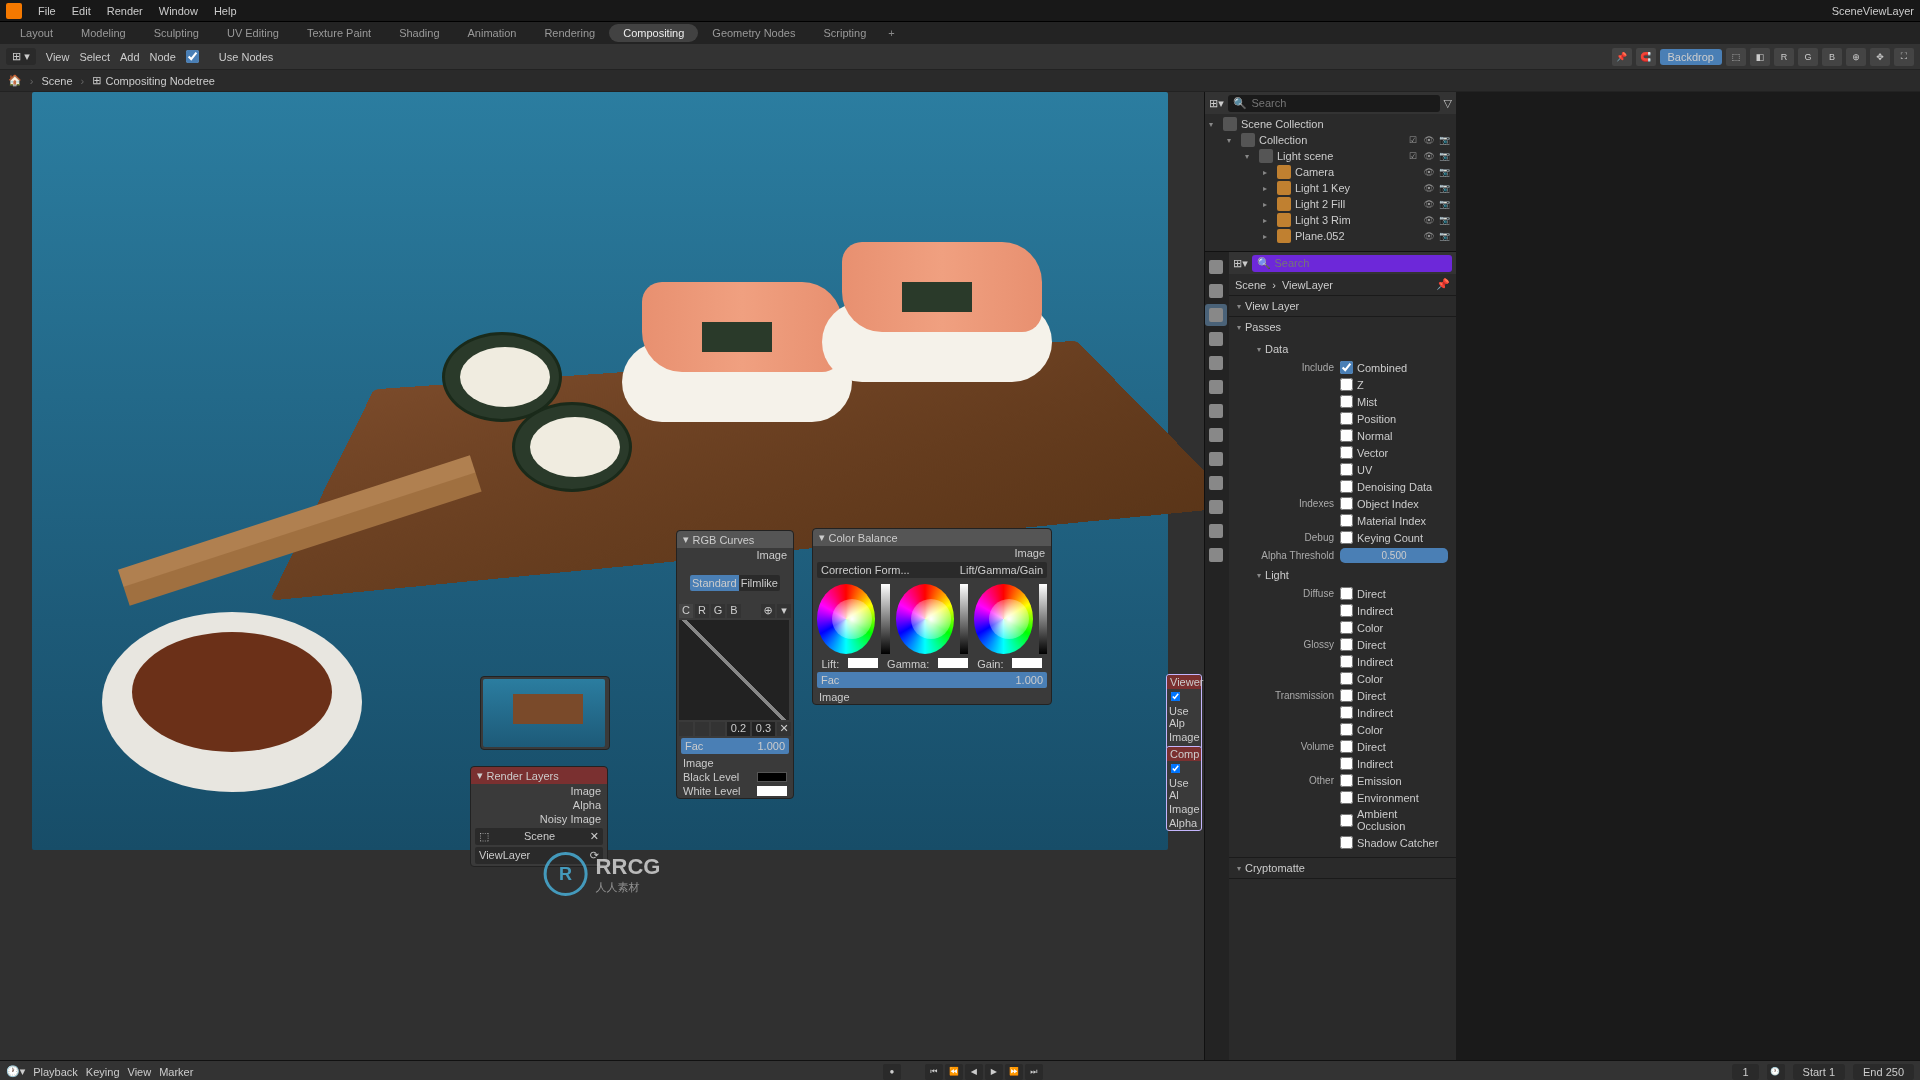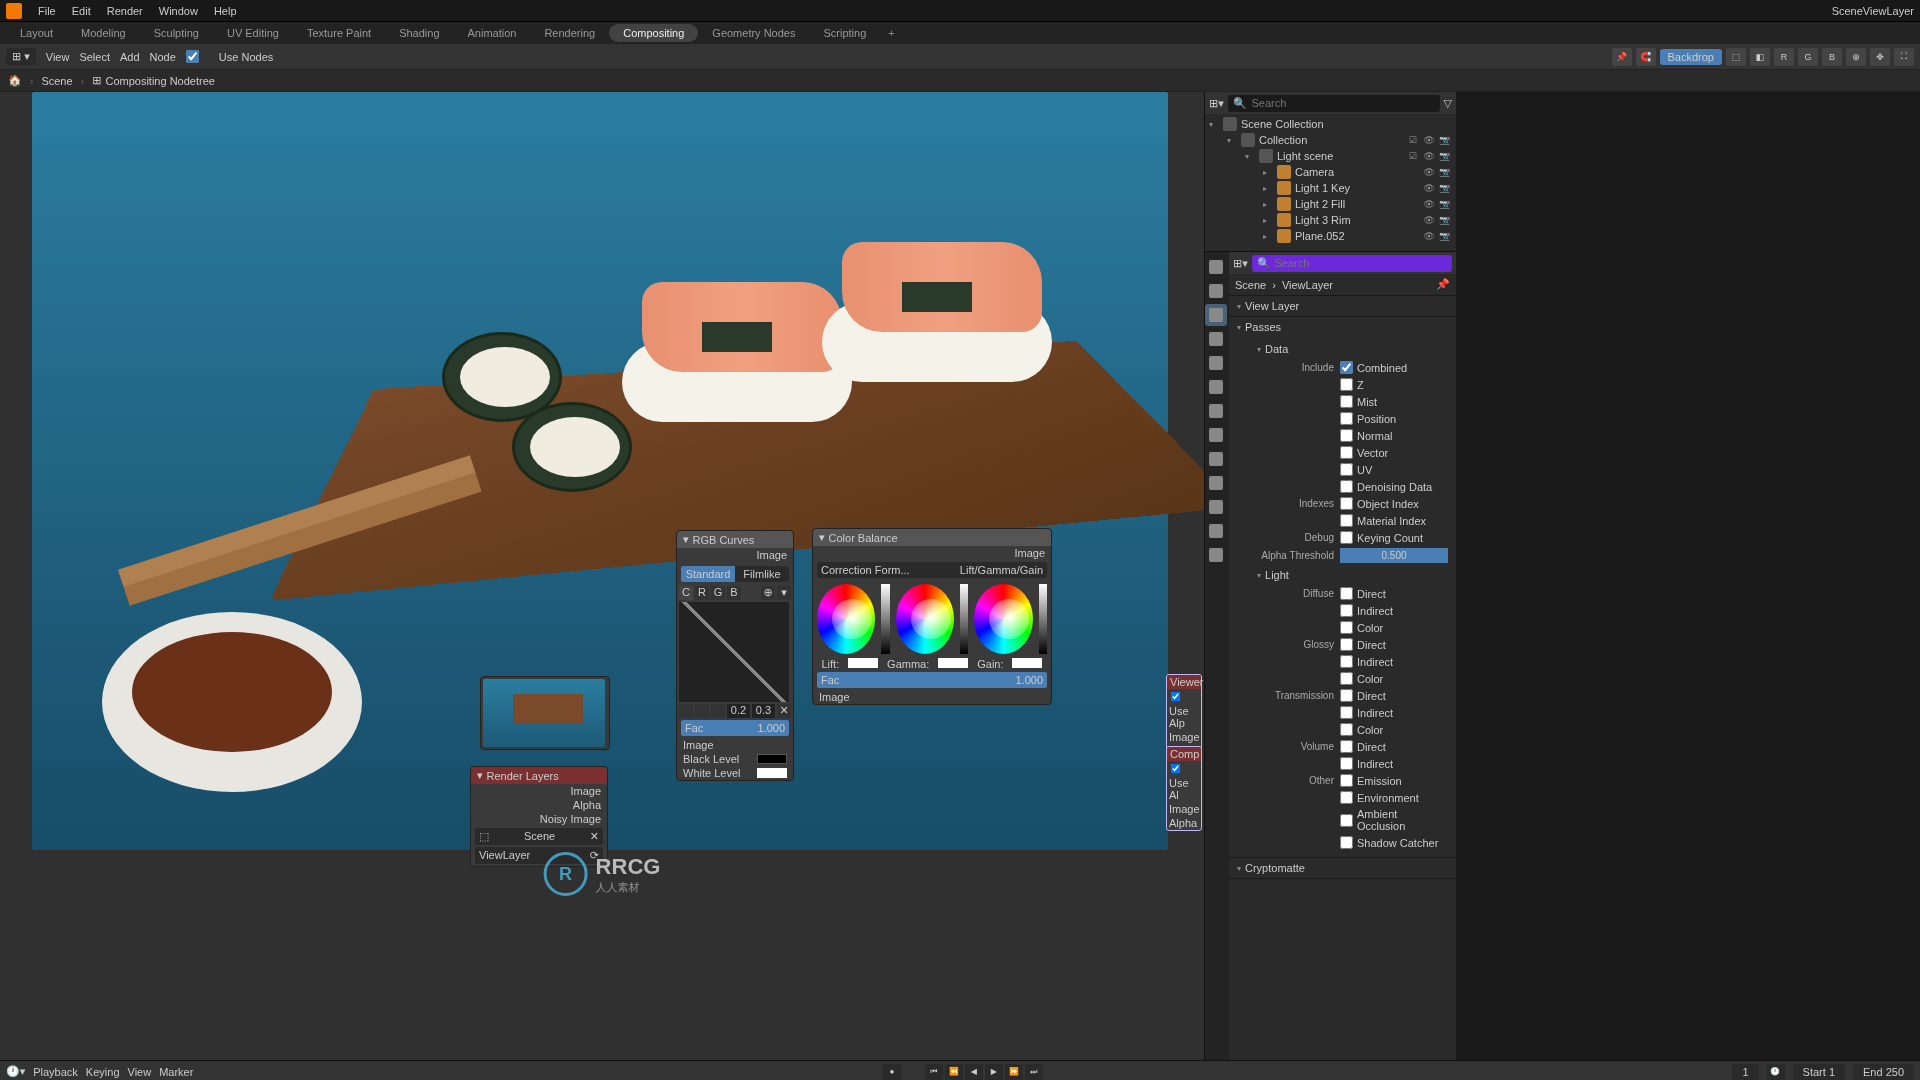--- a/index.html
+++ b/index.html
@@ -85,21 +85,21 @@
 .prop-header .search{flex:1;background:#6d28d9;border-radius:3px;padding:2px 6px}
 .prop-breadcrumb{padding:4px 6px;display:flex;align-items:center;gap:6px;border-bottom:1px solid #1a1a1a}
 .panel-section{border-bottom:1px solid #1a1a1a}
 .panel-header{padding:4px 8px;display:flex;align-items:center;gap:4px;cursor:pointer}
 .panel-header .arrow{font-size:8px;color:#888}
 .panel-body{padding:2px 8px 6px 8px}
 .prop-row{display:flex;align-items:center;padding:2px 0;gap:6px}
 .prop-row .label{width:85px;text-align:right;color:#aaa;font-size:10px}
 .prop-row .check{display:flex;align-items:center;gap:4px;flex:1}
 .prop-row .check input{accent-color:#4a7fb5}
-.prop-row .value-bar{flex:1;background:#4a7fb5;padding:2px 6px;border-radius:0;text-align:center;font-size:10px;position:relative}
+.prop-row .value-bar{flex:1;background:#4a7fb5;padding:2px 6px;border-radius:5px;text-align:center;font-size:10px;position:relative}
 .timeline{height:22px;background:#333;display:flex;align-items:center;padding:0 6px;gap:8px;border-top:1px solid #111}
 .timeline .play-controls{display:flex;gap:2px;margin:0 auto}
 .timeline .play-btn{width:18px;height:16px;background:#2a2a2a;border-radius:2px;display:flex;align-items:center;justify-content:center;font-size:8px}
 .timeline .frame-box{background:#2a2a2a;padding:2px 10px;border-radius:3px}
 .sub-section{margin-left:12px}
 </style>
 </head>
 <body>
 
 <div class="topbar">
@@ -226,21 +226,21 @@
 
     <div class="node node-rgb">
       <div class="node-header">
           <span>▾</span>
           <span>RGB Curves</span>
         </div>
       <div class="node-socket">
           <span></span>
           <span>Image</span>
         </div>
-      <div style="display:flex;margin:4px">
+      <div style="display:flex;margin:13px">
         <div style="flex:1;background:#4a7fb5;text-align:center;padding:2px;border-radius:2px 0 0 2px">Standard</div>
         <div style="flex:1;background:#2a2a2a;text-align:center;padding:2px;border-radius:0 2px 2px 0">Filmlike</div>
       </div>
       <div style="display:flex;gap:2px;margin:2px">
         <div style="width:14px;height:14px;background:#444;text-align:center">C</div>
         <div style="width:14px;height:14px;background:#333;text-align:center">R</div>
         <div style="width:14px;height:14px;background:#333;text-align:center">G</div>
         <div style="width:14px;height:14px;background:#333;text-align:center">B</div>
         <div style="flex:1"></div>
         <div style="width:14px;height:14px;background:#333;text-align:center">⊕</div>

